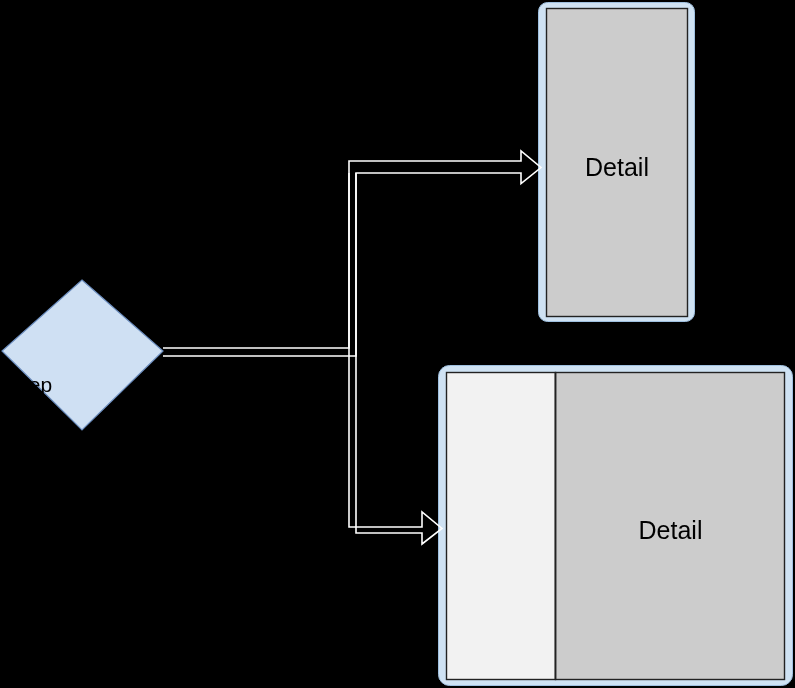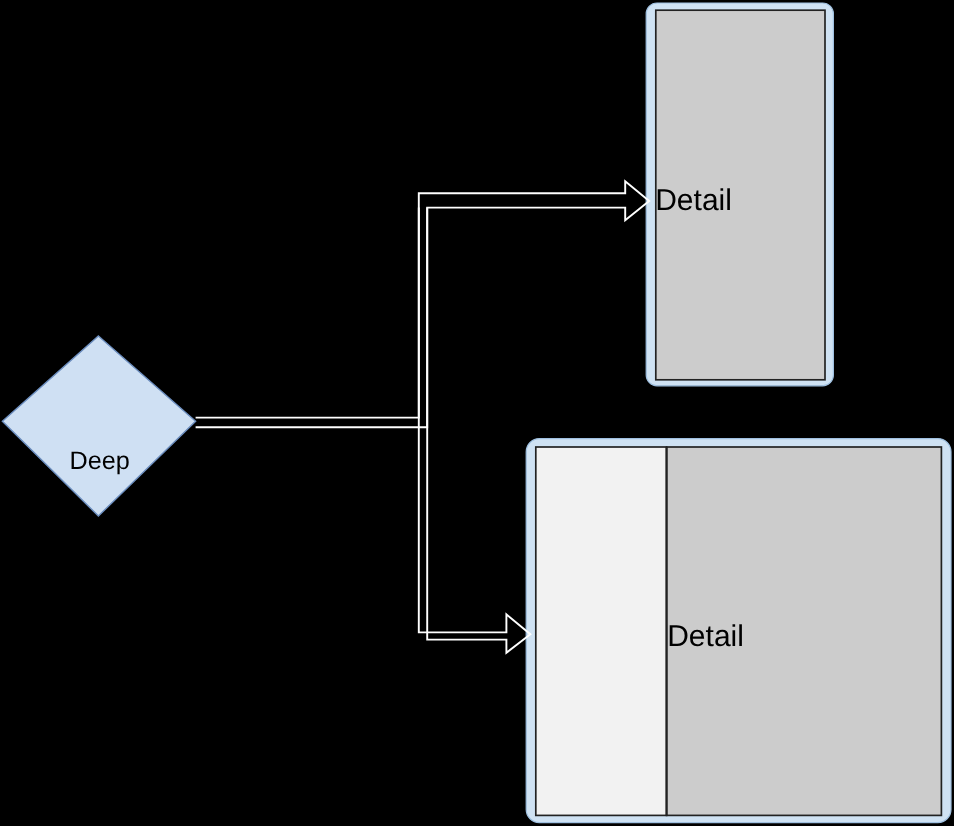--- a/index.html
+++ b/index.html
@@ -21,30 +21,29 @@
     top: 0;
     width: 795px;
     height: 688px;
   }
   .node-label {
     position: absolute;
     color: #000000;
     font-family: "Liberation Sans", sans-serif;
     font-size: 25px;
     line-height: 29px;
-    text-align: left;
+    text-align: center;
     white-space: pre;
     pointer-events: none;
   }
   .diamond-label {
     position: absolute;
     left: 2px;
     top: 320px;
     width: 162px;
-    text-align: center;
     color: #000000;
     font-family: "Liberation Sans", sans-serif;
     font-size: 21px;
     line-height: 26px;
     white-space: pre;
   }
   .label-detail-phone {
     left: 546px;
     top: 153px;
     width: 142px;

